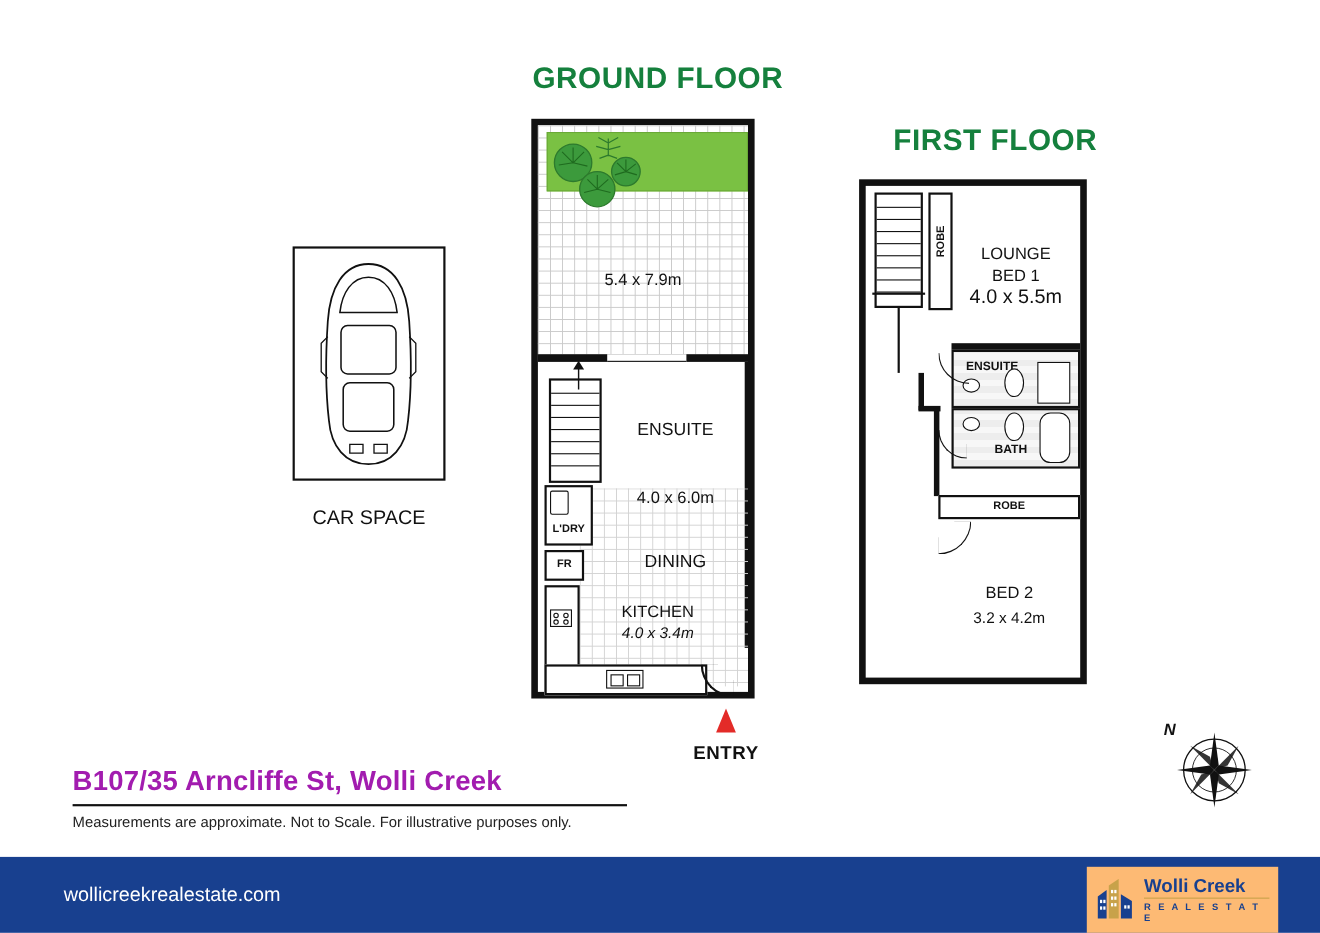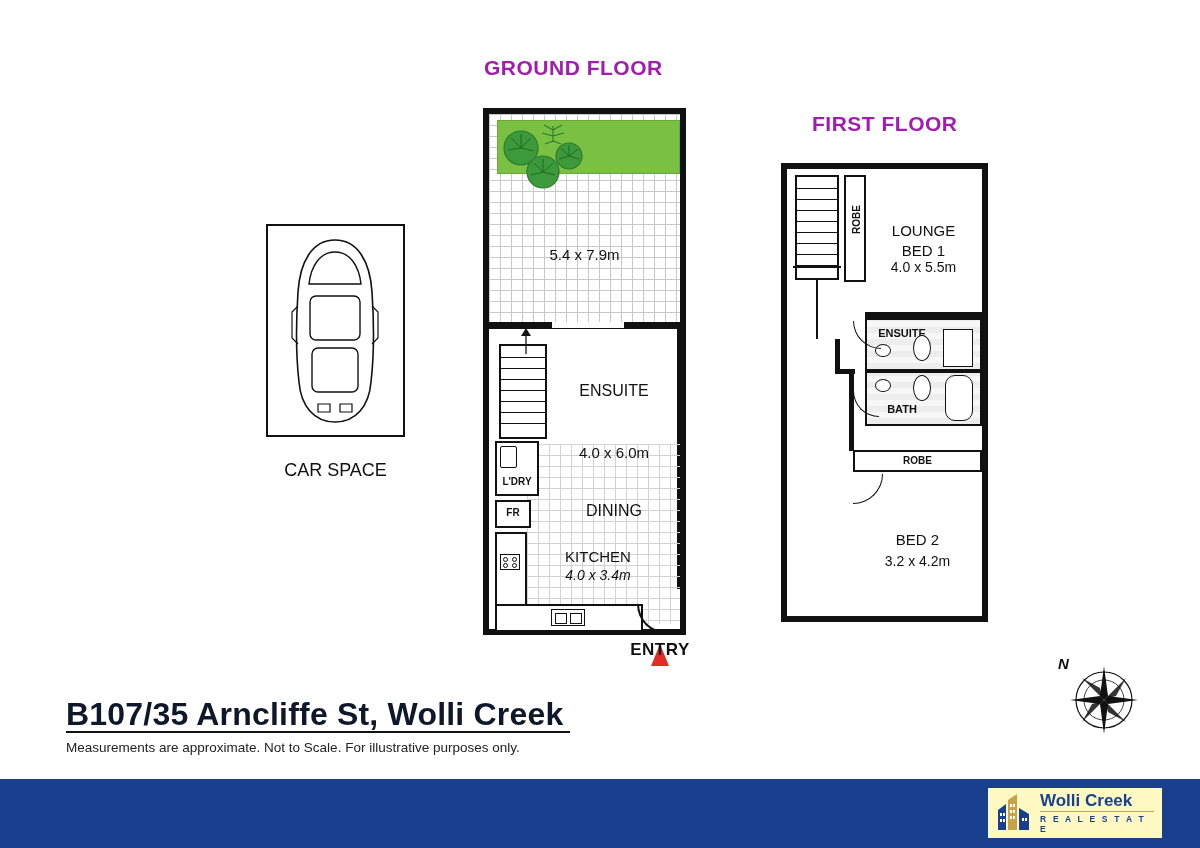--- a/index.html
+++ b/index.html
@@ -11,23 +11,23 @@
     color: #111111;
     position: relative;
     overflow: hidden;
   }
   .canvas { position: absolute; inset: 0; }
 
   
   .floor-title {
     position: absolute;
     font-weight: bold;
-    font-size: 21px;
+    font-size: 27px;
     letter-spacing: 0.5px;
-    color: #a21caf;
+    color: #15803d;
     white-space: nowrap;
   }
   #ground-title { left: 484px; top: 56px; }
   #first-title  { left: 812px; top: 112px; }
 
   
   #car-space-box {
     position: absolute; left: 266px; top: 224px;
     width: 139px; height: 213px;
     border: 2px solid #111; background: #fff;
@@ -166,21 +166,21 @@
     border-bottom-left-radius: 30px;
   }
   #entry-arrow {
     position: absolute; left: 651px; top: 644px;
     width: 0; height: 0;
     border-left: 9px solid transparent;
     border-right: 9px solid transparent;
     border-bottom: 22px solid #e32b28;
   }
   #entry-label {
-    position: absolute; left: 600px; top: 640px; width: 120px;
+    position: absolute; left: 600px; top: 675px; width: 120px;
     text-align: center; font-weight: bold; font-size: 17px; letter-spacing: .5px;
   }
 
   
   #first-plan {
     position: absolute; left: 781px; top: 163px;
     width: 207px; height: 459px;
     border: 6px solid #111;
     background: #ffffff;
   }
@@ -214,40 +214,40 @@
   
   #master-wall-bottom {
     position: absolute; left: 78px; top: 143px; width: 117px; height: 6px; background: #111;
   }
   #master-label {
     position: absolute; left: 78px; top: 52px; width: 117px;
     text-align: center; font-size: 15px; line-height: 1.35;
   }
   #master-dims {
     position: absolute; left: 78px; top: 90px; width: 117px;
-    text-align: center; font-size: 14px;
+    text-align: center; font-size: 18px;
   }
 
   
   #ensuite-box {
     position: absolute; left: 78px; top: 149px; width: 117px; height: 53px;
     border: 2px solid #111; background:
       repeating-linear-gradient(0deg,#ededed 0 6px,#f7f7f7 6px 12px);
   }
   #ensuite-label {
     position: absolute; left: 80px; top: 158px; width: 70px;
     text-align: center; font-size: 11px; font-weight: 600;
   }
   #bath-box {
     position: absolute; left: 78px; top: 202px; width: 117px; height: 55px;
     border: 2px solid #111; background:
       repeating-linear-gradient(0deg,#ededed 0 6px,#f7f7f7 6px 12px);
   }
   #bath-label {
-    position: absolute; left: 80px; top: 234px; width: 70px;
+    position: absolute; left: 97px; top: 234px; width: 70px;
     text-align: center; font-size: 11px; font-weight: 600;
   }
   .fixture { position: absolute; border: 1.3px solid #111; background: #fff; }
   .oval { border-radius: 50%; }
 
   
   #robe2 {
     position: absolute; left: 66px; top: 281px; width: 129px; height: 22px;
     border: 2px solid #111; background: #fff;
   }
@@ -272,42 +272,42 @@
   
   #compass { position: absolute; left: 1062px; top: 658px; }
   #compass-n {
     position: absolute; left: 1058px; top: 655px;
     font-size: 15px; font-style: italic; font-weight: bold; color: #111;
   }
 
   
   #address {
     position: absolute; left: 66px; top: 696px;
-    font-size: 32px; font-weight: bold; color: #0f172a; letter-spacing: .2px;
+    font-size: 25px; font-weight: bold; color: #a21caf; letter-spacing: .2px;
   }
   #address-rule {
     position: absolute; left: 66px; top: 731px; width: 504px; height: 1.5px; background: #111;
   }
   #disclaimer {
     position: absolute; left: 66px; top: 740px;
     font-size: 13.5px; color: #222;
   }
 
   
   #footer-bar {
     position: absolute; left: 0; top: 779px; width: 1200px; height: 69px;
     background: #18408f;
   }
   #footer-url {
     position: absolute; left: 58px; top: 803px;
     font-size: 18px; color: #ffffff;
   }
   #logo-box {
-    position: absolute; left: 988px; top: 788px; width: 174px; height: 50px;
-    background: #fef9c3; display: flex; align-items: center; gap: 8px;
+    position: absolute; left: 988px; top: 788px; width: 174px; height: 60px;
+    background: #fdba74; display: flex; align-items: center; gap: 8px;
     padding: 5px 8px;
   }
   #logo-mark { width: 36px; height: 38px; flex: 0 0 auto; }
   #logo-text { display: flex; flex-direction: column; justify-content: center; }
   #logo-title {
     font-size: 17px; font-weight: bold; color: #18408f; line-height: 1.05;
   }
   #logo-sub {
     font-size: 8.5px; letter-spacing: 2.2px; color: #18408f; font-weight: 600;
   }
@@ -474,20 +474,21 @@
       <path d="M64 64 L43 43 L46 54 Z"></path>
     </g>
   </svg>
   <div id="compass-n">N</div>
 
   <div id="address">B107/35 Arncliffe St, Wolli Creek</div>
   <div id="address-rule"></div>
   <div id="disclaimer">Measurements are approximate. Not to Scale. For illustrative purposes only.</div>
 
   <div id="footer-bar"></div>
+  <div id="footer-url">wollicreekrealestate.com</div>
 
   <div id="logo-box">
     <svg id="logo-mark" viewBox="0 0 36 38">
       <path d="M2 36 L2 16 L10 10 L10 36 Z" fill="#18408f"></path>
       <path d="M12 36 L12 6 L21 0 L21 36 Z" fill="#c8a24a"></path>
       <path d="M23 36 L23 14 L33 20 L33 36 Z" fill="#18408f"></path>
       <g fill="#ffffff">
         <rect x="4" y="19" width="2" height="3"></rect>
           <rect x="7" y="19" width="2" height="3"></rect>
         <rect x="4" y="25" width="2" height="3"></rect>

